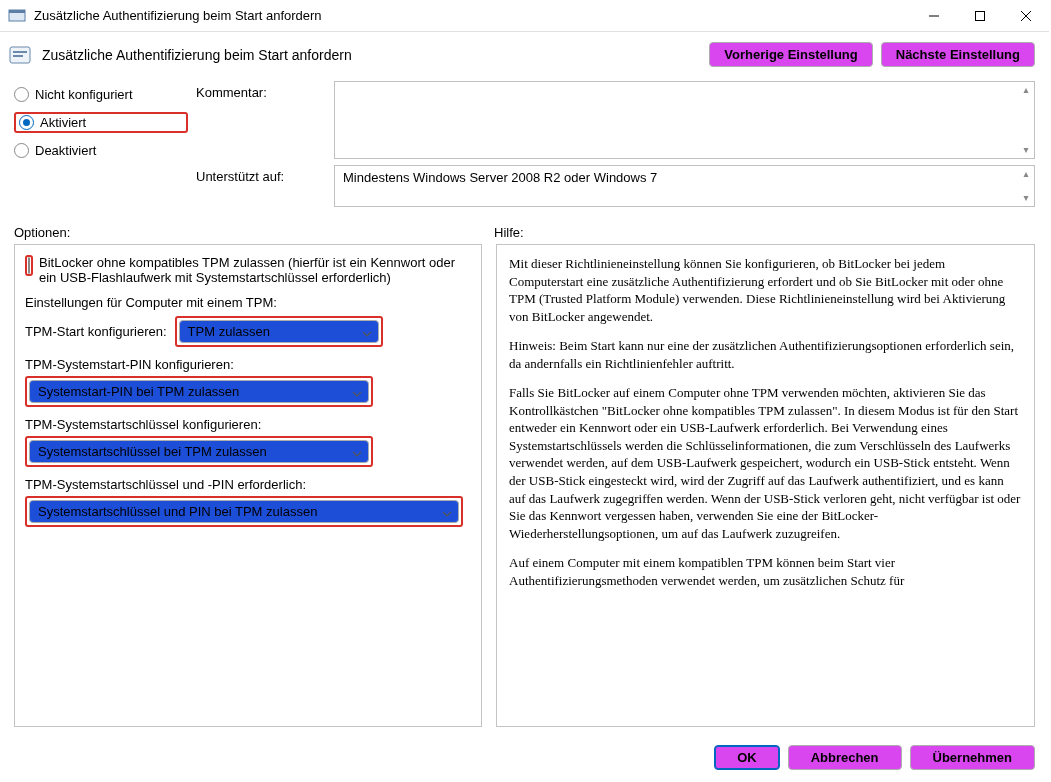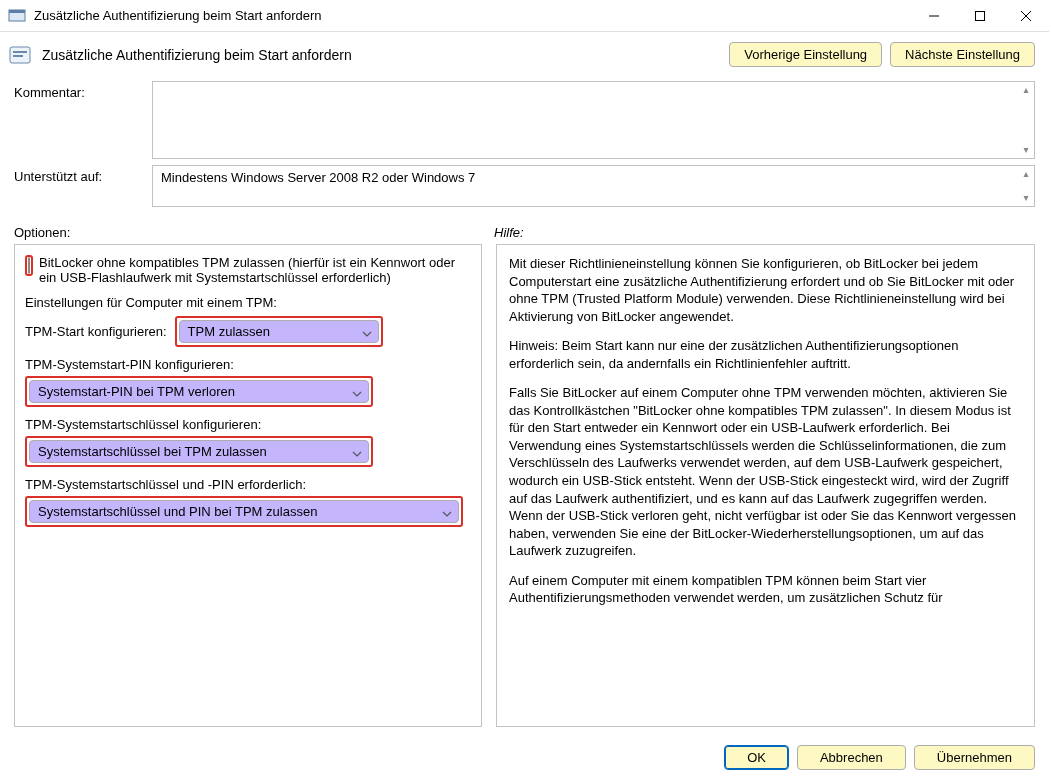--- a/index.html
+++ b/index.html
@@ -28,26 +28,27 @@
   
   .header-row {
     display: flex; align-items: center;
     padding: 10px 14px 6px 8px;
     gap: 10px;
   }
   .header-row .policy-icon { width: 24px; height: 24px; flex-shrink: 0; }
   .header-row .policy-title { flex: 1; font-size: 14px; }
   .nav-buttons { display: flex; gap: 8px; }
   .btn {
-    background: #fef9c3;
+    background: #d946ef;
     border: 1px solid #adadad;
     border-radius: 4px;
     padding: 4px 14px;
     font-size: 13px;
     cursor: pointer;
+    font-weight: bold;
   }
 
   
   .upper {
     display: flex;
     padding: 8px 14px 8px 14px;
     gap: 8px;
   }
   .state-col { width: 174px; }
   .radiogroup { display: flex; flex-direction: column; gap: 10px; padding-top: 6px; }
@@ -77,21 +78,21 @@
     border: 1px solid #c1c1c1;
     height: 42px;
     background: #fff;
     padding: 4px 8px;
     position: relative;
   }
 
   
   .labels-row { display: flex; padding: 10px 14px 4px 14px; }
   .labels-row .l { width: 480px; }
-  .labels-row .r { flex: 1; font-style: italic; }
+  .labels-row .r { flex: 1; }
 
   .lower {
     display: flex;
     padding: 0 14px 10px 14px;
     gap: 14px;
     flex: 1;
     min-height: 0;
   }
   .options-panel, .help-panel {
     border: 1px solid #c4c4c4;
@@ -103,33 +104,33 @@
 
   .cb-row { display: flex; align-items: flex-start; gap: 6px; }
   .cb-box { width: 17px; height: 17px; border: 1px solid #888; border-radius: 3px; flex-shrink: 0; margin-top: 1px; }
   .cb-hl { border: 2px solid #d9302a; border-radius: 3px; padding: 1px; display: inline-block; }
 
   .opt-label { margin-top: 10px; margin-bottom: 4px; }
   .select {
     border: 1px solid #adadad;
     border-radius: 4px;
     padding: 3px 22px 3px 8px;
-    background: #c4b5fd;
+    background: #1d4ed8;
     position: relative;
     display: inline-block;
     min-width: 200px;
   }
   .select .chev {
     position: absolute; right: 6px; top: 50%; transform: translateY(-50%);
     width: 10px; height: 10px;
   }
   .sel-hl { border: 2px solid #d9302a; border-radius: 3px; padding: 2px; display: inline-block; }
   .dropdown-row { display: flex; align-items: center; gap: 8px; }
 
-  .help-panel p { margin: 0 0 12px 0; }
+  .help-panel p { margin: 0 0 12px 0; font-family: Liberation Serif, serif; }
 
   
   .footer {
     display: flex; justify-content: flex-end; gap: 8px;
     padding: 8px 14px 12px 14px;
   }
   .footer .btn { padding: 4px 22px; }
   .btn.default { border: 1px solid #0067c0; box-shadow: inset 0 0 0 1px #0067c0; }
 </style>
 </head>
@@ -174,20 +175,44 @@
         </svg>
     </span>
     <span class="policy-title">Zusätzliche Authentifizierung beim Start anfordern</span>
     <div class="nav-buttons">
       <button class="btn">Vorherige Einstellung</button>
       <button class="btn">Nächste Einstellung</button>
     </div>
   </div>
 
   <div class="upper">
+    <div class="state-col">
+      <div class="radiogroup">
+        <div class="radio-row">
+          <span class="radio">
+              <span class="dot"></span>
+            </span>
+          <span>Nicht konfiguriert</span>
+        </div>
+        <span class="hl-red" style="display:inline-flex;align-items:center;">
+          <div class="radio-row">
+            <span class="radio selected">
+                <span class="dot"></span>
+              </span>
+            <span>Aktiviert</span>
+          </div>
+        </span>
+        <div class="radio-row">
+          <span class="radio">
+              <span class="dot"></span>
+            </span>
+          <span>Deaktiviert</span>
+        </div>
+      </div>
+    </div>
     <div class="meta-col">
       <div class="meta-row">
         <div class="meta-label">Kommentar:</div>
         <div class="comment-box">
           <span></span>
           <span class="scroll-hint" style="top:2px">▴</span>
           <span class="scroll-hint" style="bottom:2px">▾</span>
         </div>
       </div>
       <div class="meta-row">
@@ -226,21 +251,21 @@
             <span class="chev"><svg viewBox="0 0 10 10">
                   <polyline points="1,3 5,7 9,3" fill="none" stroke="#555" stroke-width="1.2"></polyline>
                 </svg></span>
           </span>
         </span>
       </div>
 
       <div class="opt-label">TPM-Systemstart-PIN konfigurieren:</div>
       <span class="sel-hl">
         <span class="select" style="min-width:340px;">
-          <span>Systemstart-PIN bei TPM verloren</span>
+          <span>Systemstart-PIN bei TPM zulassen</span>
           <span class="chev"><svg viewBox="0 0 10 10">
                 <polyline points="1,3 5,7 9,3" fill="none" stroke="#555" stroke-width="1.2"></polyline>
               </svg></span>
         </span>
       </span>
 
       <div class="opt-label">TPM-Systemstartschlüssel konfigurieren:</div>
       <span class="sel-hl">
         <span class="select" style="min-width:340px;">
           <span>Systemstartschlüssel bei TPM zulassen</span>

